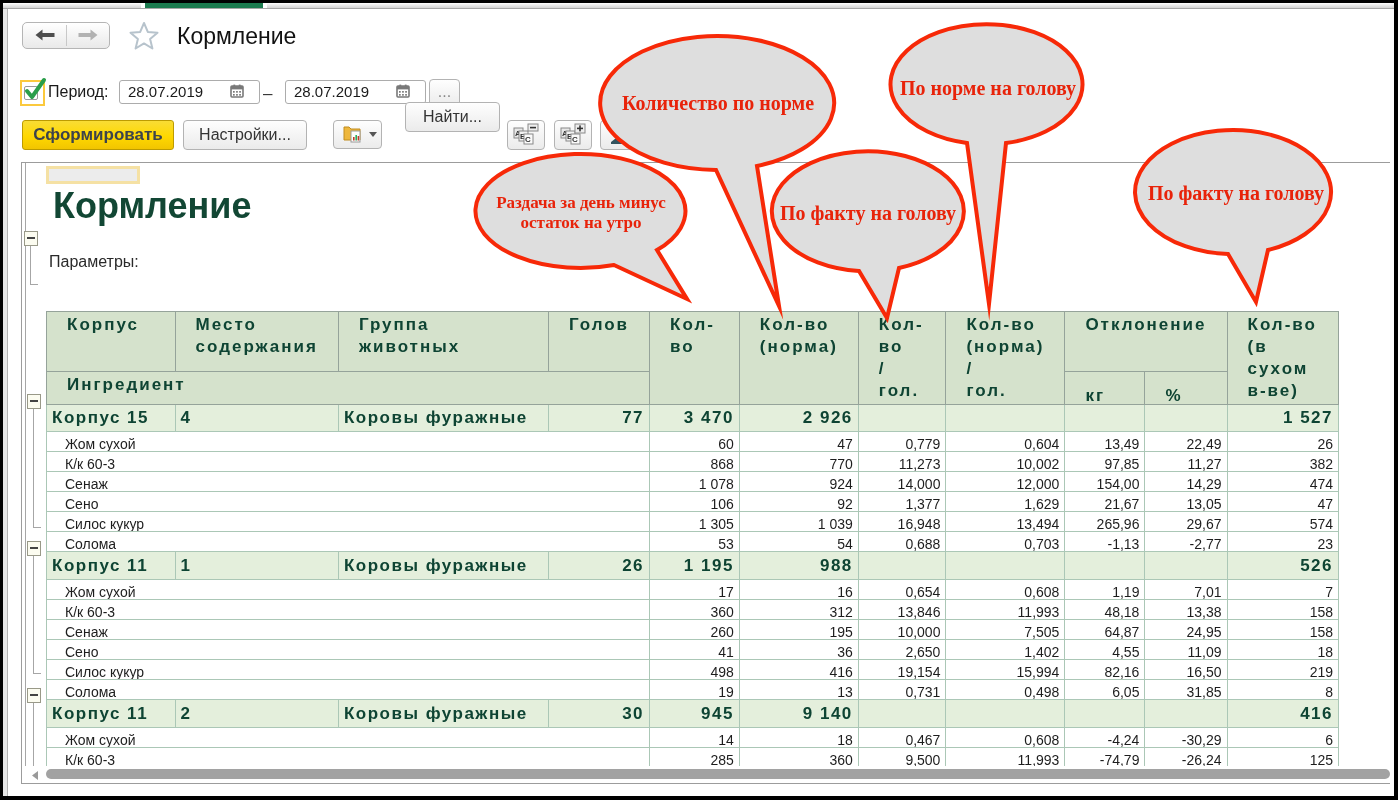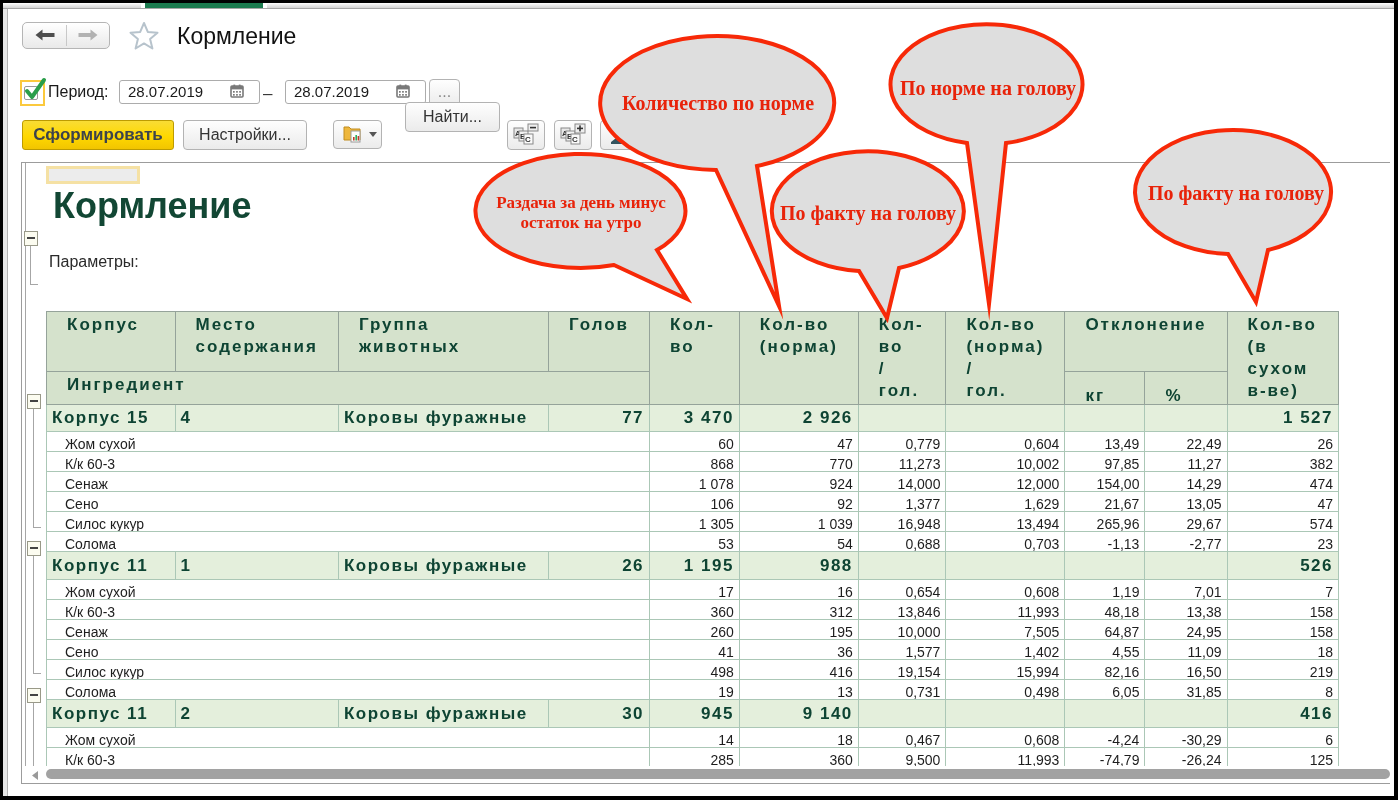--- a/index.html
+++ b/index.html
@@ -303,21 +303,21 @@
             <td class="num">10,000</td>
             <td class="num">7,505</td>
             <td class="num">64,87</td>
             <td class="num">24,95</td>
             <td class="num">158</td>
           </tr>
 <tr class="ing" style="height:20px">
             <td colspan="4" style="padding-left:18px">Сено</td>
             <td class="num">41</td>
             <td class="num">36</td>
-            <td class="num">1,577</td>
+            <td class="num">2,650</td>
             <td class="num">1,402</td>
             <td class="num">4,55</td>
             <td class="num">11,09</td>
             <td class="num">18</td>
           </tr>
 <tr class="ing" style="height:20px">
             <td colspan="4" style="padding-left:18px">Силос кукур</td>
             <td class="num">498</td>
             <td class="num">416</td>
             <td class="num">19,154</td>

